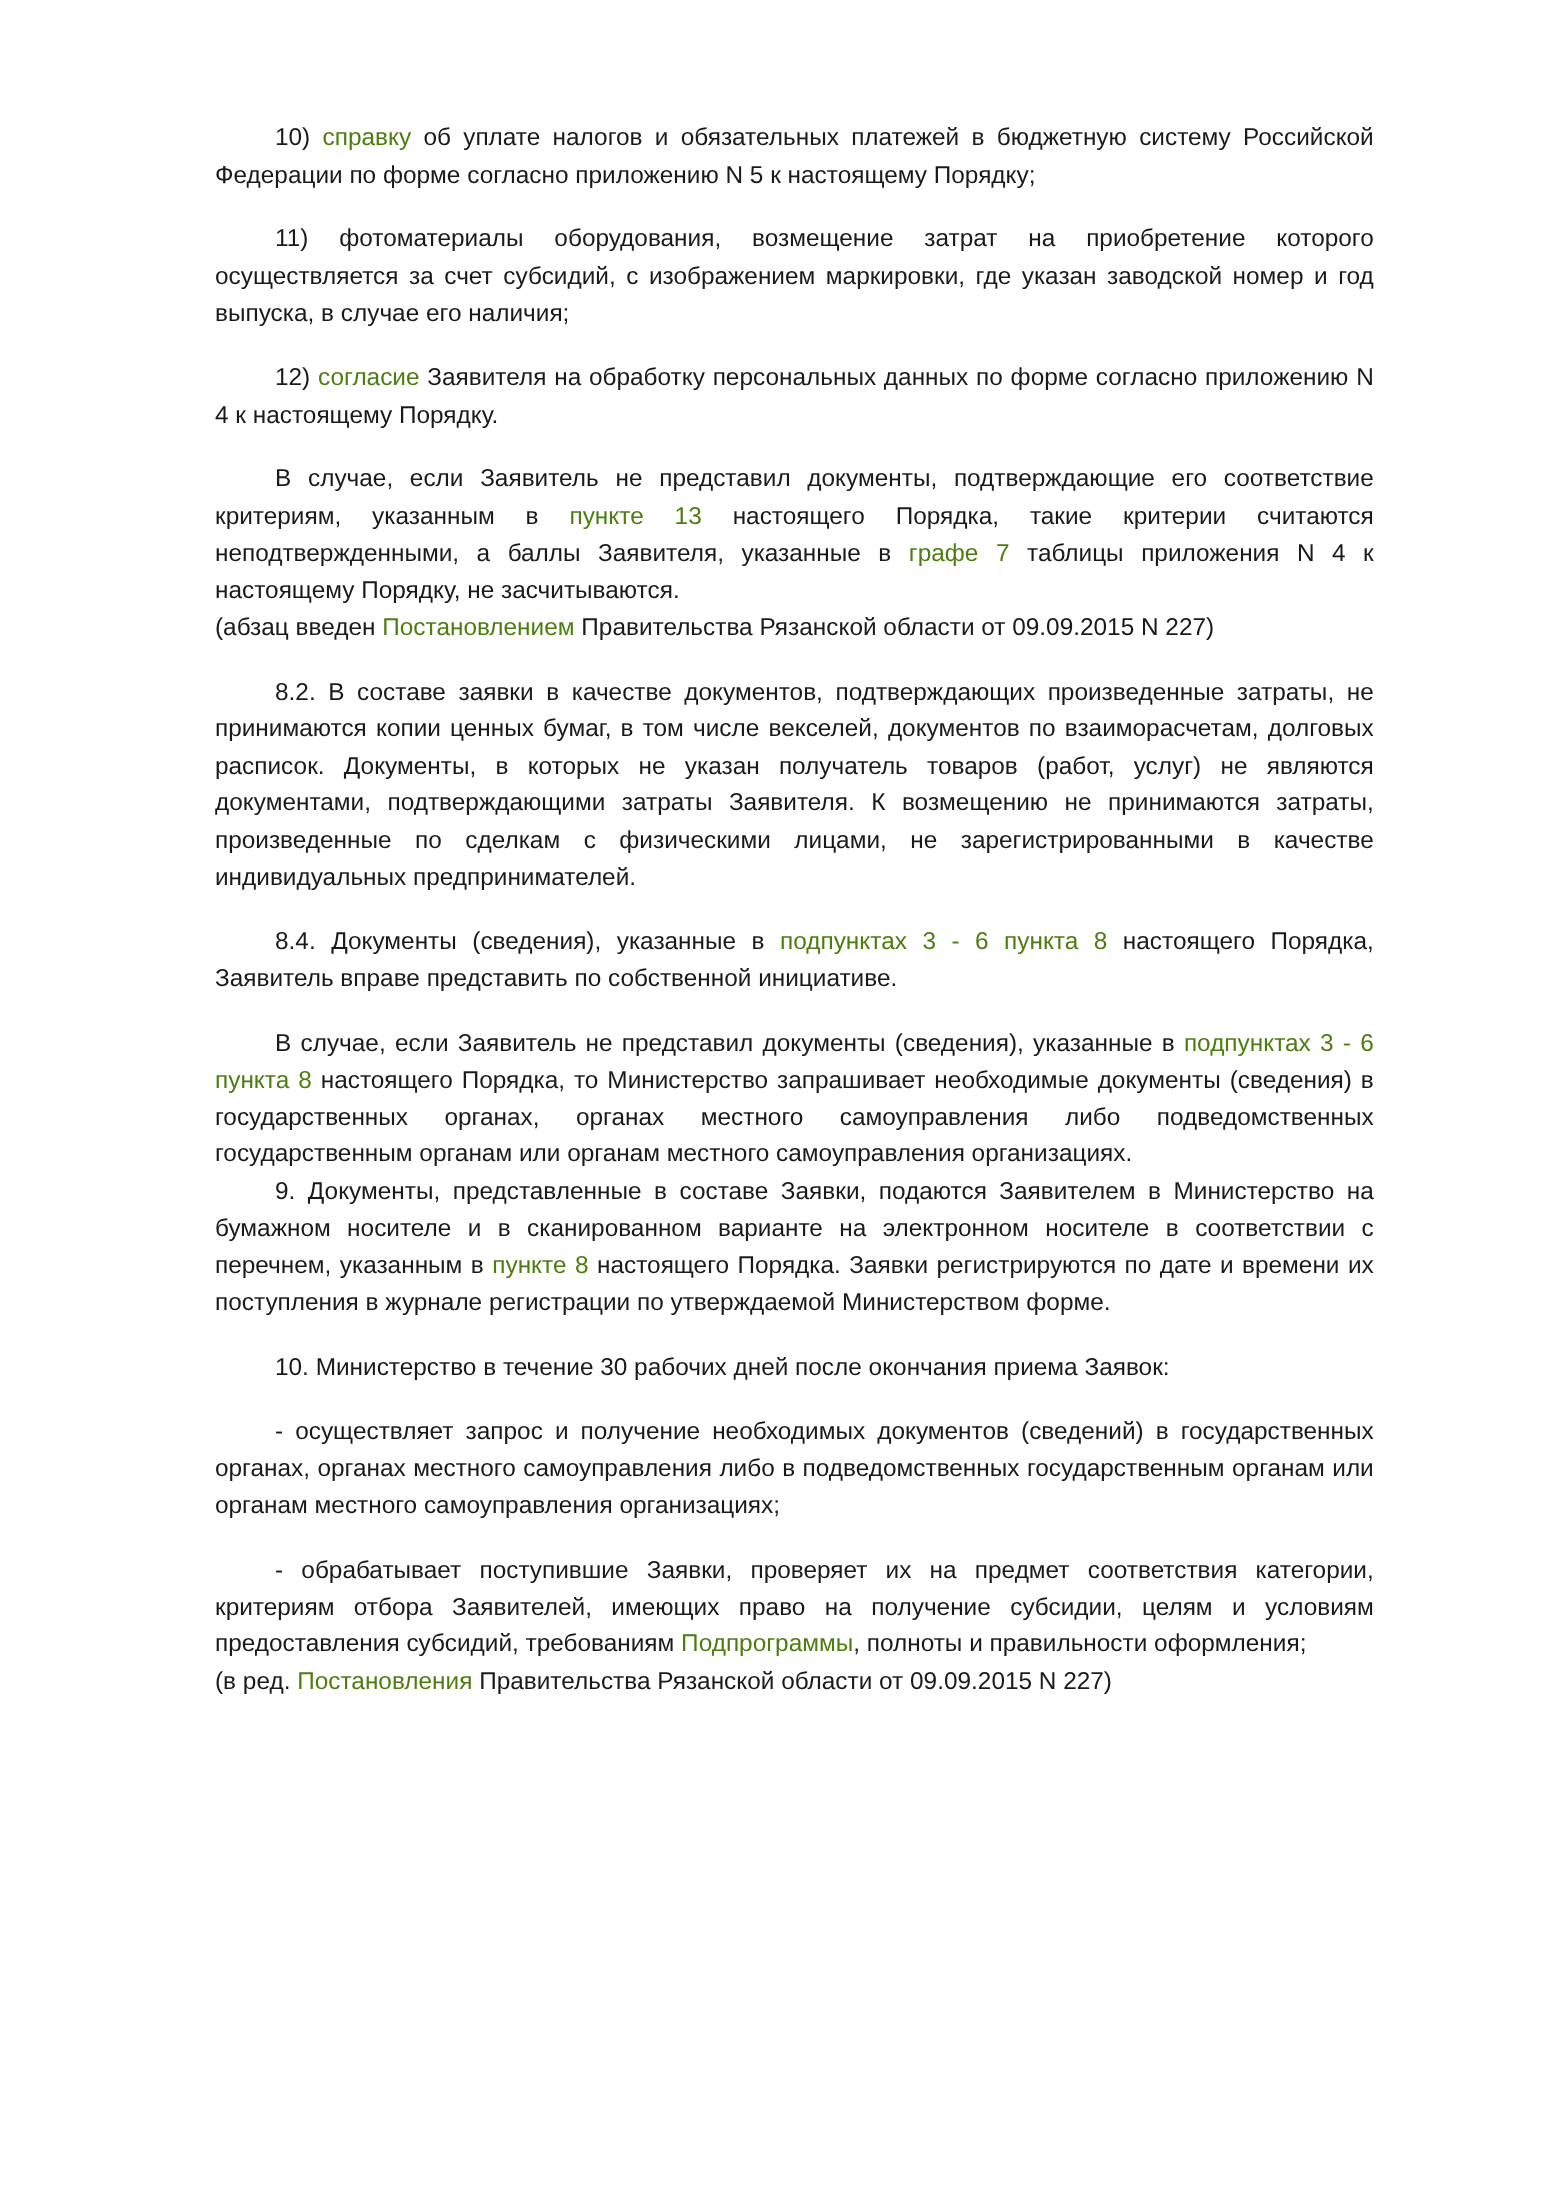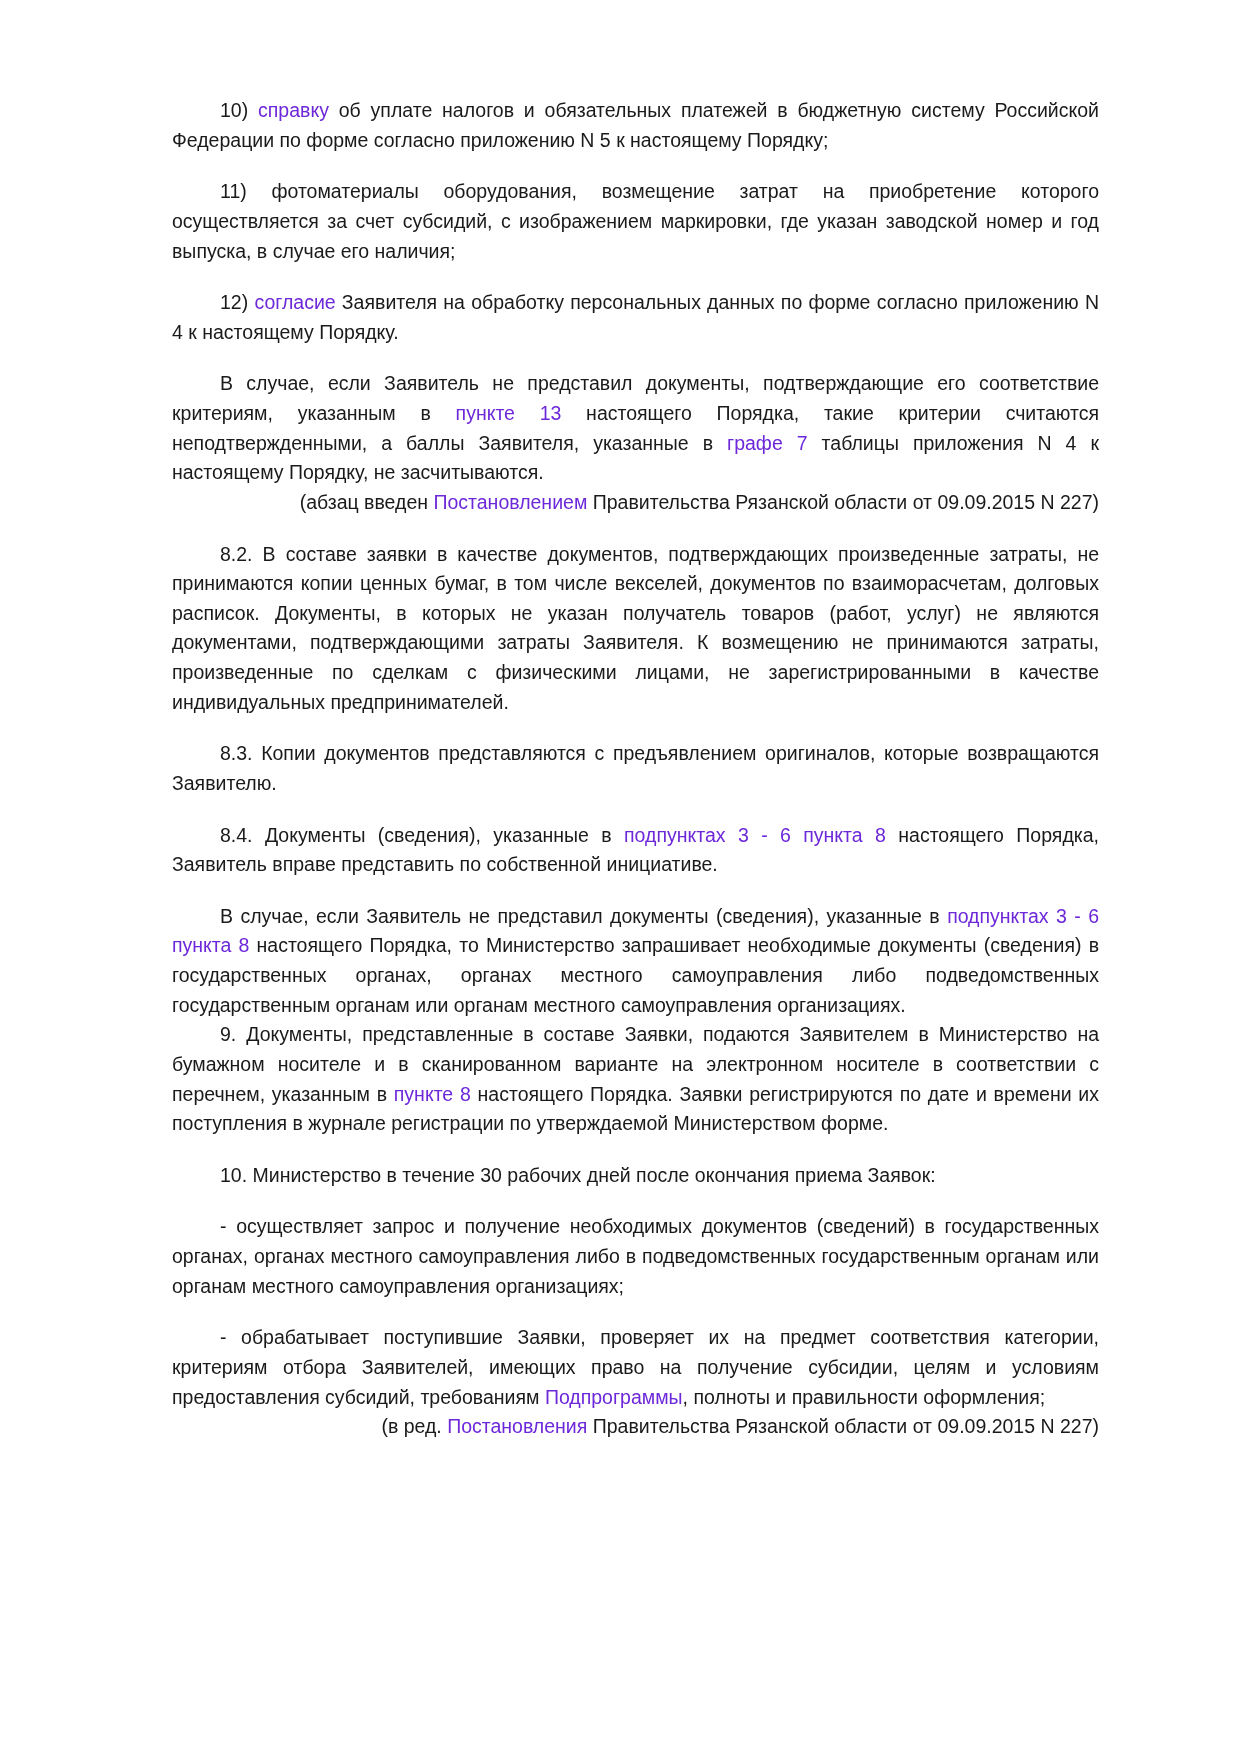--- a/index.html
+++ b/index.html
@@ -32,40 +32,39 @@
     margin: 0 0 22px 0;
     text-align: justify;
     text-indent: 48px;
     hyphens: none;
   }
   p.para.tight {
     margin-bottom: 0;
   }
   p.para.note {
     text-indent: 0;
-    text-align: right;
+    text-align: left;
     margin-bottom: 22px;
   }
   a.ref, span.ref {
-    color: #6d28d9;
+    color: #4d7c0f;
     text-decoration: none;
   }
 </style>
 </head>
 <body>
 
 <div class="page">
   <div class="doc-body">
       <p class="para"><span>10) </span><span class="ref">справку</span><span> об уплате налогов и обязательных платежей в бюджетную систему Российской Федерации по форме согласно приложению N 5 к настоящему Порядку;</span></p>
       <p class="para"><span>11) фотоматериалы оборудования, возмещение затрат на приобретение которого осуществляется за счет субсидий, с изображением маркировки, где указан заводской номер и год выпуска, в случае его наличия;</span></p>
       <p class="para"><span>12) </span><span class="ref">согласие</span><span> Заявителя на обработку персональных данных по форме согласно приложению N 4 к настоящему Порядку.</span></p>
       <p class="para tight"><span>В случае, если Заявитель не представил документы, подтверждающие его соответствие критериям, указанным в </span><span class="ref">пункте 13</span><span> настоящего Порядка, такие критерии считаются неподтвержденными, а баллы Заявителя, указанные в </span><span class="ref">графе 7</span><span> таблицы приложения N 4 к настоящему Порядку, не засчитываются.</span></p>
       <p class="para note"><span>(абзац введен </span><span class="ref">Постановлением</span><span> Правительства Рязанской области от 09.09.2015 N 227)</span></p>
       <p class="para"><span>8.2. В составе заявки в качестве документов, подтверждающих произведенные затраты, не принимаются копии ценных бумаг, в том числе векселей, документов по взаиморасчетам, долговых расписок. Документы, в которых не указан получатель товаров (работ, услуг) не являются документами, подтверждающими затраты Заявителя. К возмещению не принимаются затраты, произведенные по сделкам с физическими лицами, не зарегистрированными в качестве индивидуальных предпринимателей.</span></p>
-      <p class="para"><span>8.3. Копии документов представляются с предъявлением оригиналов, которые возвращаются Заявителю.</span></p>
       <p class="para"><span>8.4. Документы (сведения), указанные в </span><span class="ref">подпунктах 3 - 6 пункта 8</span><span> настоящего Порядка, Заявитель вправе представить по собственной инициативе.</span></p>
       <p class="para tight"><span>В случае, если Заявитель не представил документы (сведения), указанные в </span><span class="ref">подпунктах 3 - 6 пункта 8</span><span> настоящего Порядка, то Министерство запрашивает необходимые документы (сведения) в государственных органах, органах местного самоуправления либо подведомственных государственным органам или органам местного самоуправления организациях.</span></p>
       <p class="para"><span>9. Документы, представленные в составе Заявки, подаются Заявителем в Министерство на бумажном носителе и в сканированном варианте на электронном носителе в соответствии с перечнем, указанным в </span><span class="ref">пункте 8</span><span> настоящего Порядка. Заявки регистрируются по дате и времени их поступления в журнале регистрации по утверждаемой Министерством форме.</span></p>
       <p class="para"><span>10. Министерство в течение 30 рабочих дней после окончания приема Заявок:</span></p>
       <p class="para"><span>- осуществляет запрос и получение необходимых документов (сведений) в государственных органах, органах местного самоуправления либо в подведомственных государственным органам или органам местного самоуправления организациях;</span></p>
       <p class="para tight"><span>- обрабатывает поступившие Заявки, проверяет их на предмет соответствия категории, критериям отбора Заявителей, имеющих право на получение субсидии, целям и условиям предоставления субсидий, требованиям </span><span class="ref">Подпрограммы</span><span>, полноты и правильности оформления;</span></p>
       <p class="para note"><span>(в ред. </span><span class="ref">Постановления</span><span> Правительства Рязанской области от 09.09.2015 N 227)</span></p>
     </div>
 </div>
 

